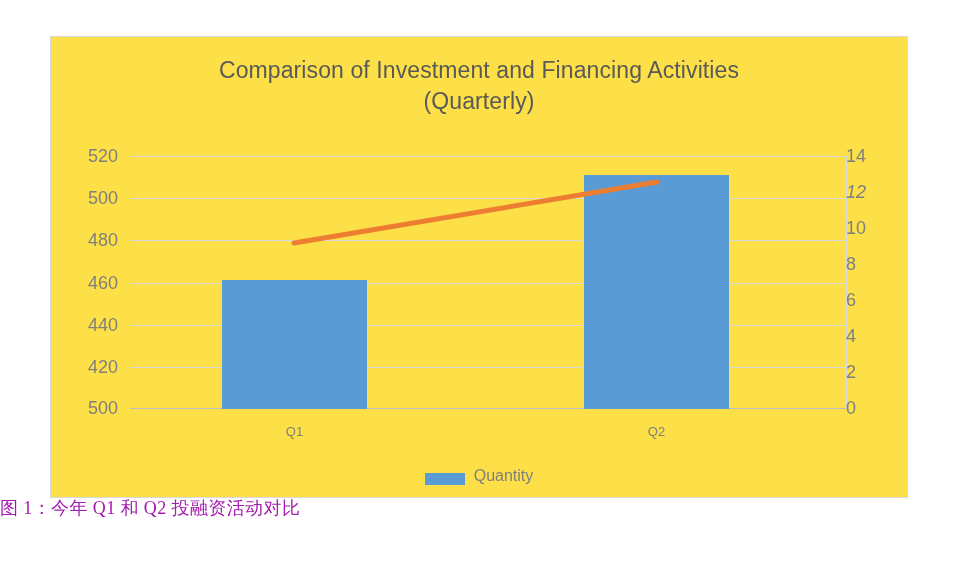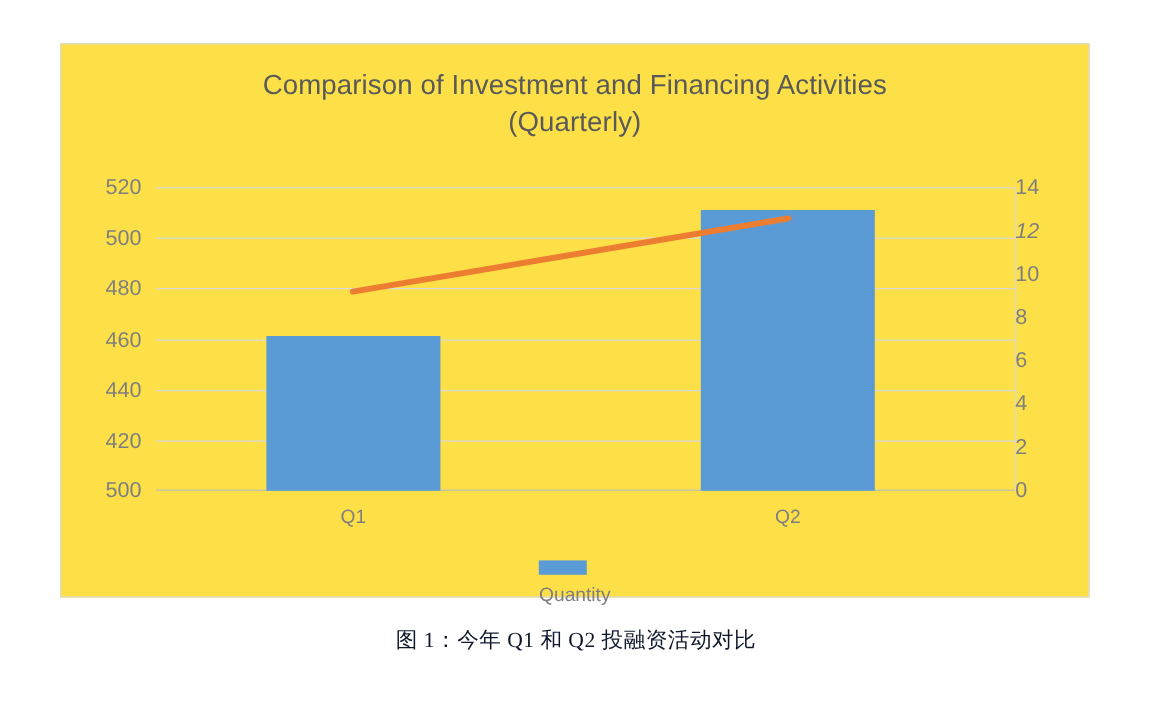--- a/index.html
+++ b/index.html
@@ -117,42 +117,41 @@
     overflow: visible;
     pointer-events: none;
   }
 
   
   .cat-label {
     position: absolute;
     top: 100%;
     margin-top: 15px;
     color: #7f7f7f;
-    font-size: 16px;
+    font-size: 13px;
     line-height: 16px;
     text-align: center;
     font-family: "Liberation Sans", sans-serif;
   }
 
   
   #legend {
     position: absolute;
     left: 0;
     top: 430px;
     width: 100%;
     display: flex;
     justify-content: center;
     align-items: center;
     gap: 34px;
   }
   .legend-item {
     display: flex;
-    align-items: flex-start;
+    align-items: flex-end;
     gap: 9px;
-    flex-direction: column;
   }
   .legend-swatch-bar {
     width: 40px;
     height: 12px;
     background: #5b9bd5;
     display: inline-block;
   }
   .legend-swatch-line {
     width: 40px;
     height: 5px;
@@ -169,24 +168,24 @@
   }
   .legend-text.unit {
     font-size: 14px;
     margin-left: -2px;
   }
 
   
   #caption {
     position: absolute;
     left: 0;
-    top: 520px;
+    top: 495px;
     width: 960px;
-    text-align: center;
-    color: #0f172a;
+    text-align: left;
+    color: #a21caf;
     font-size: 18px;
     line-height: 26px;
     font-family: "Liberation Serif", serif;
     letter-spacing: 0.4px;
   }
 </style>
 </head>
 <body>
 
 <div id="figure">

